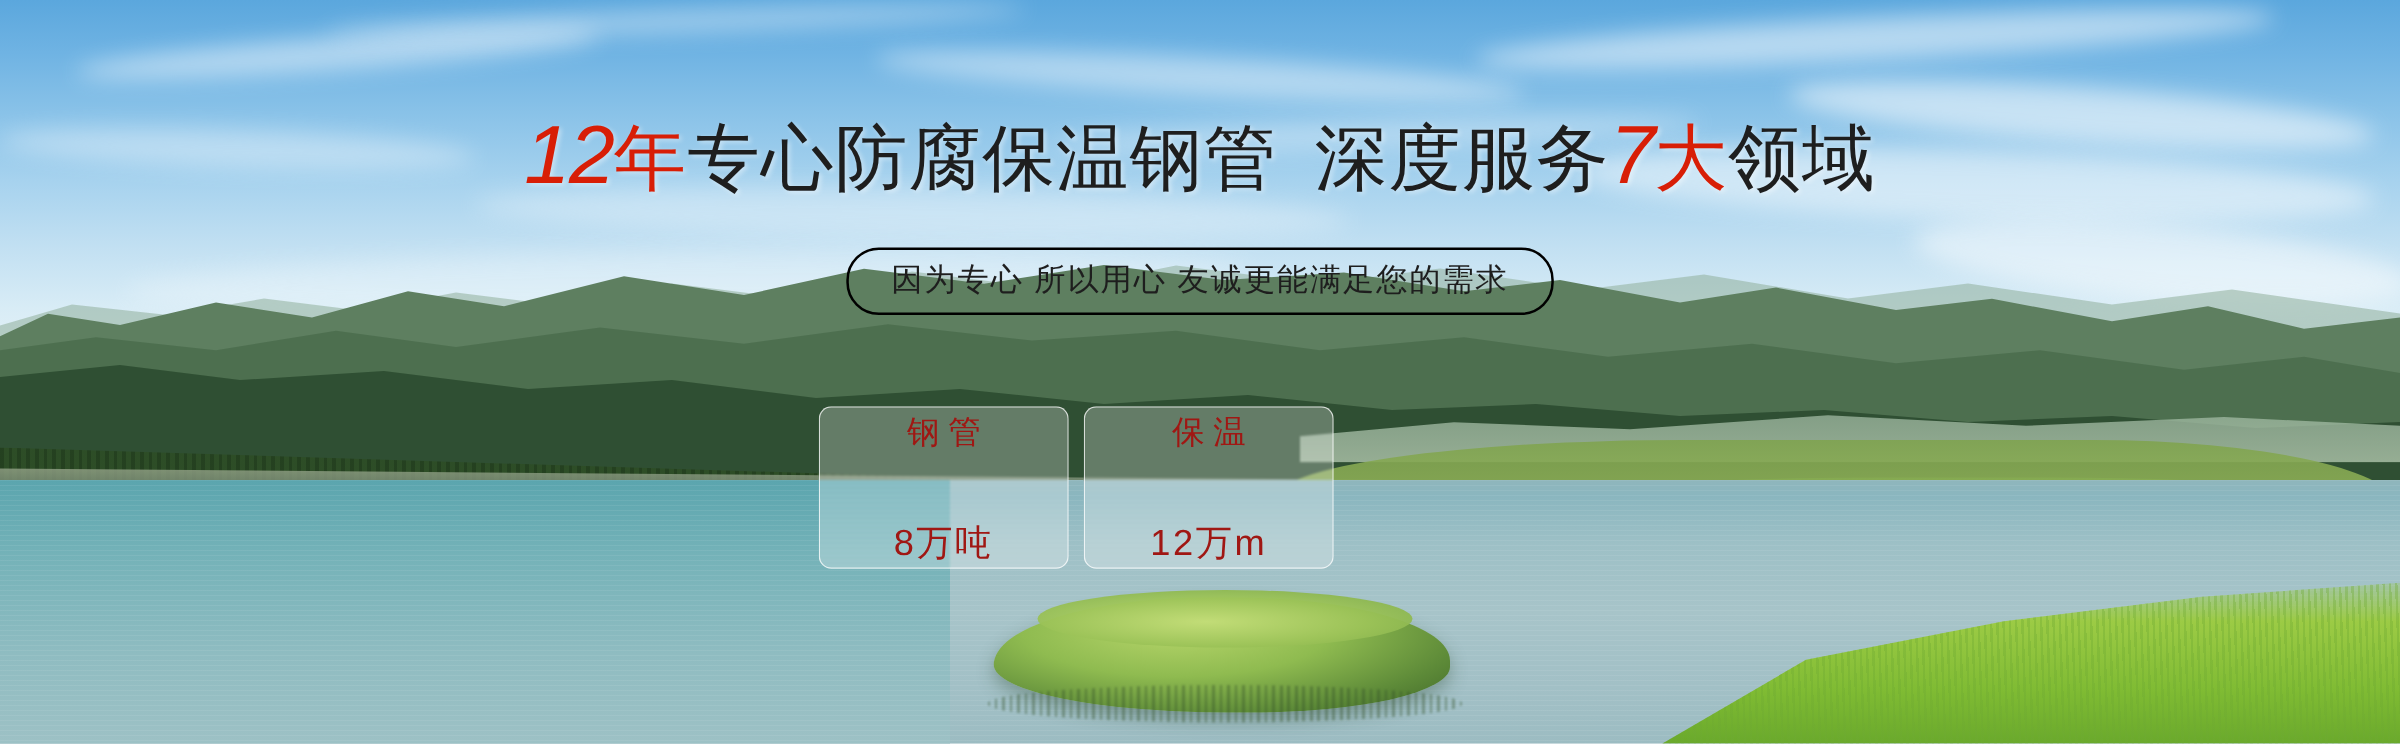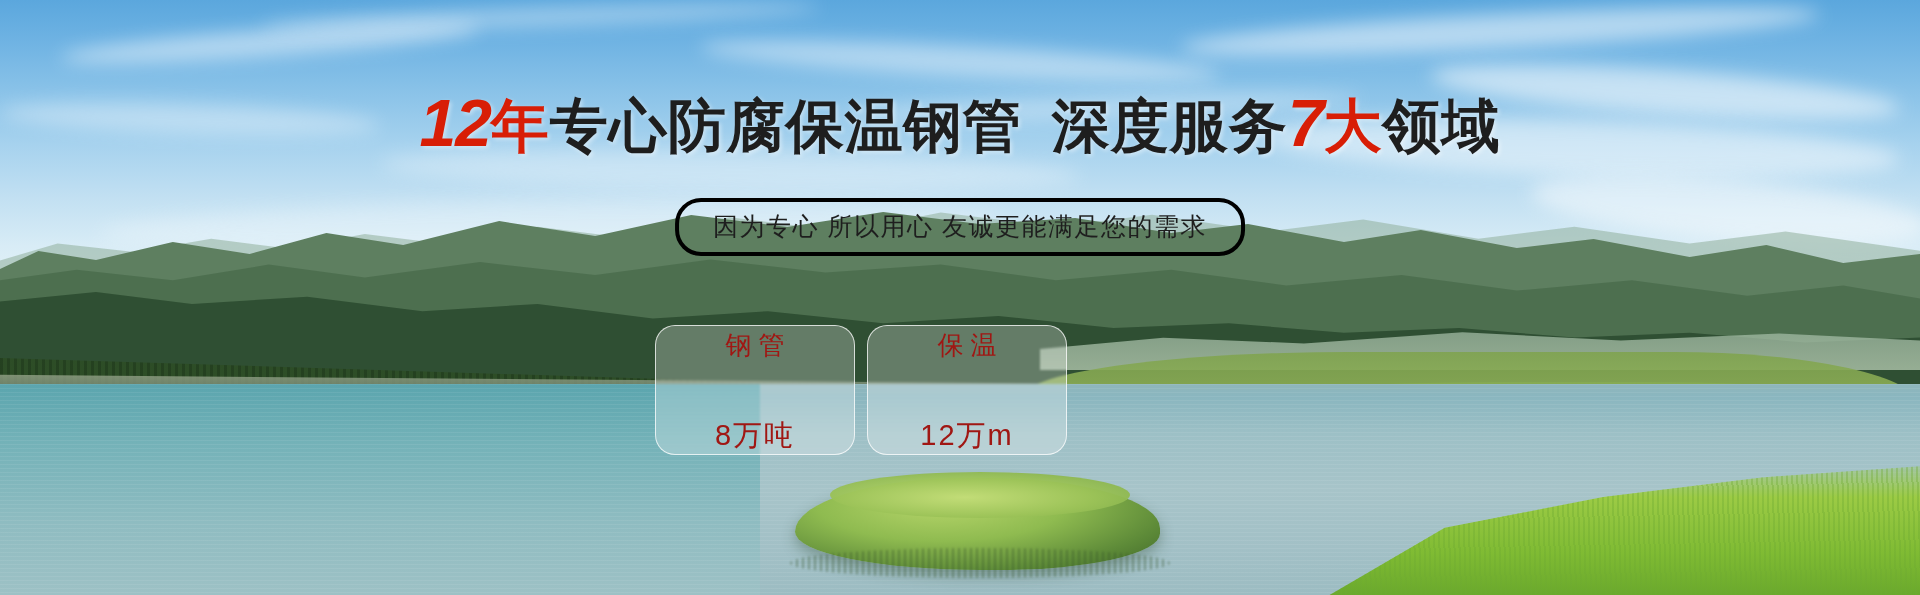--- a/index.html
+++ b/index.html
@@ -187,61 +187,61 @@
     clip-path:polygon(18% 100%, 34% 52%, 56% 30%, 78% 16%, 100% 8%, 100% 100%);
     opacity:.8;
   }
 
   
   .headline{
     position:absolute;left:0;top:92px;width:1920px;
     text-align:center;
     font-size:58px;
     line-height:62px;
-    font-weight:bold;
+    font-weight:normal;
     letter-spacing:1px;
     white-space:nowrap;
     text-shadow:2px 2px 4px rgba(255,255,255,.45);
   }
   .hl-dark{color:#1e1e1e;}
   .hl-red{color:#d81e06;}
   .hl-num{
     font-size:66px;
     font-style:italic;
     letter-spacing:-1px;
   }
   .hl-gap{display:inline-block;width:30px;}
 
   
   .subpill{
     position:absolute;left:50%;top:198px;
     transform:translateX(-50%);
     padding:9px 34px 11px;
-    border:4px solid #000000;
+    border:2px solid #000000;
     border-radius:26px;
     font-size:25px;
     line-height:30px;
     color:#1e1e1e;
     letter-spacing:1.5px;
     white-space:nowrap;
     background:transparent;
   }
 
   
   .cards{
     position:absolute;left:655px;top:325px;
     display:flex;
     gap:12px;
   }
   .card{
     width:200px;
     height:130px;
     box-sizing:border-box;
     border:1px solid rgba(255,255,255,.75);
-    border-radius:20px;
+    border-radius:10px;
     background:rgba(255,255,255,.26);
     backdrop-filter:blur(1px);
     display:flex;
     flex-direction:column;
     align-items:center;
     justify-content:center;
     gap:14px;
   }
   .card-label{
     font-size:26px;

